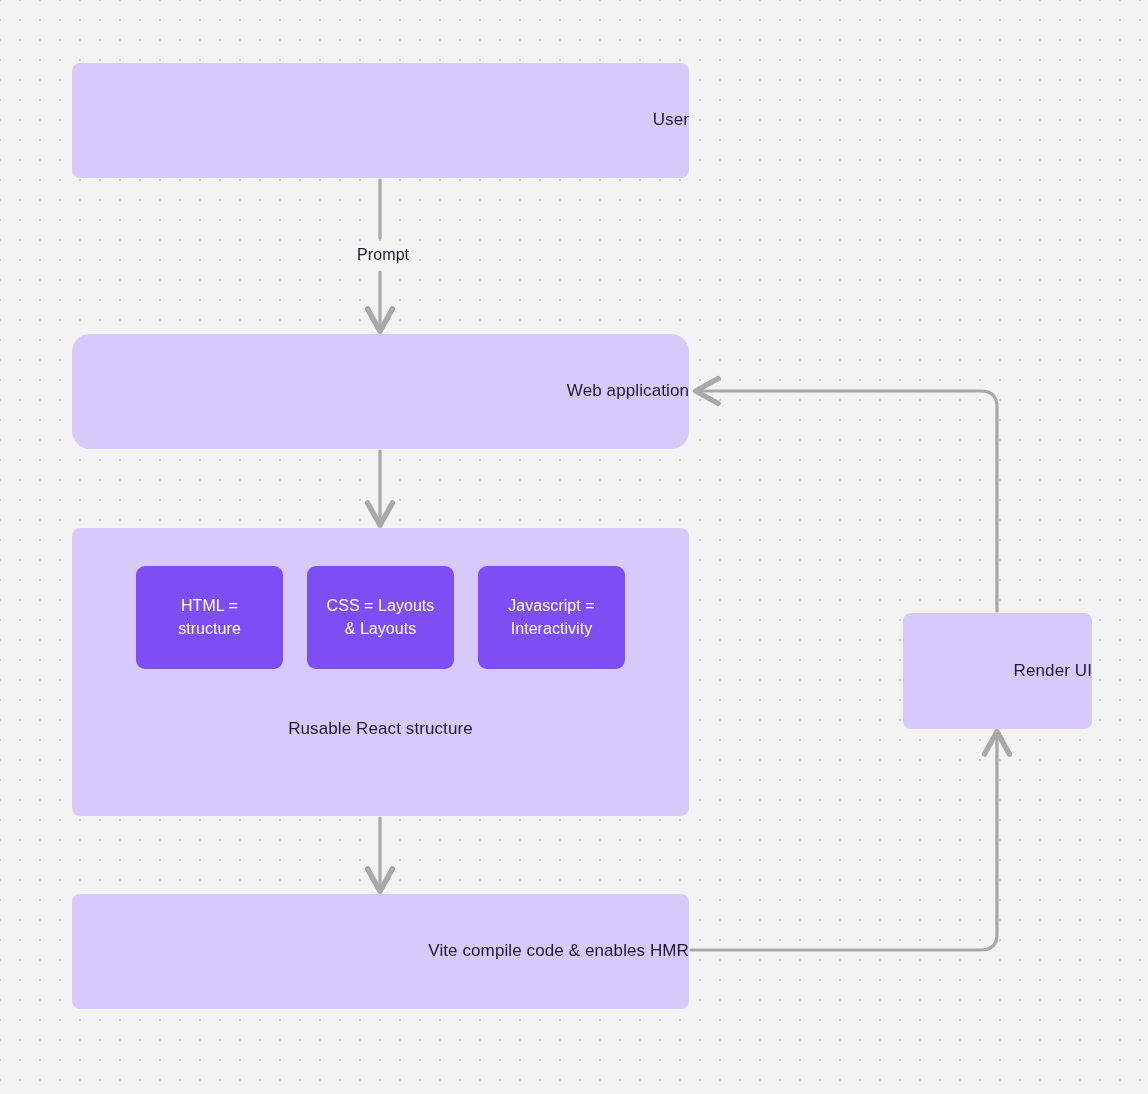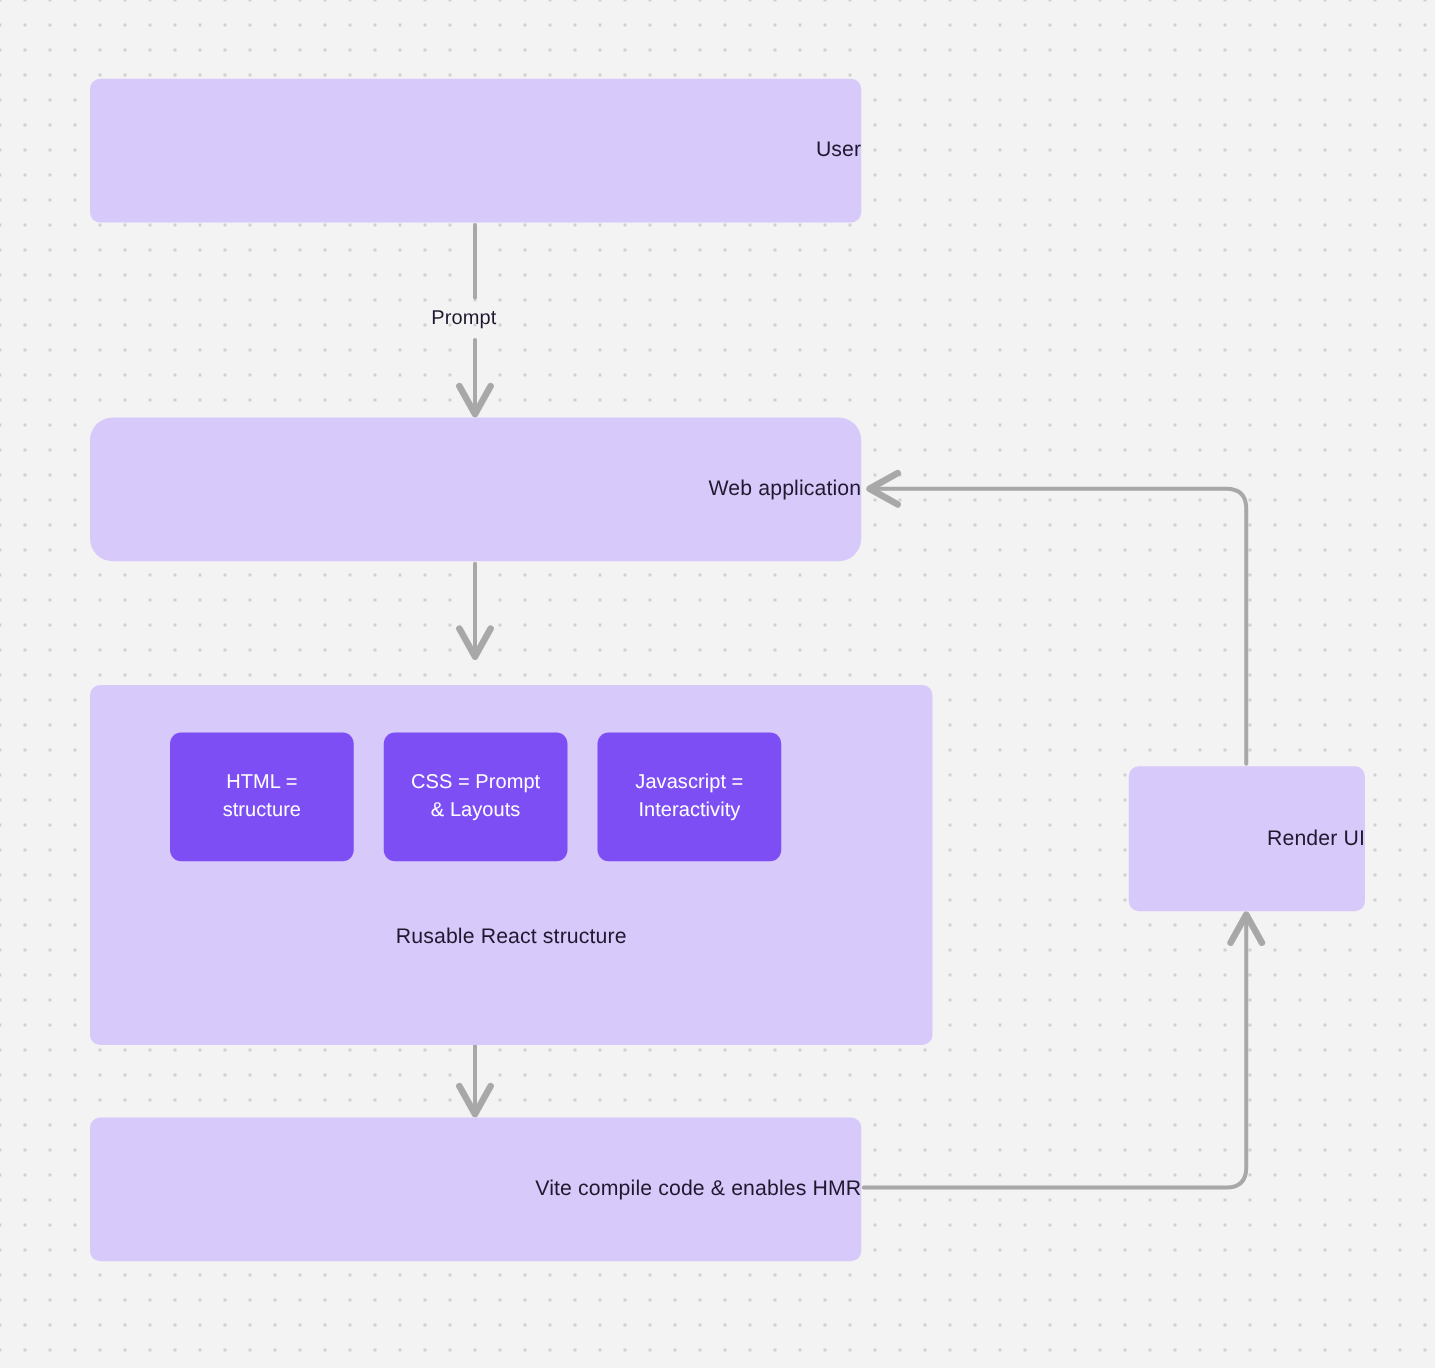--- a/index.html
+++ b/index.html
@@ -56,21 +56,21 @@
     color: #ffffff;
     font-size: 16px;
     line-height: 1.38;
     border-radius: 9px;
     letter-spacing: 0.05px;
   }
 
   
   #node-user            { left: 72px;  top: 63px;  width: 617px; height: 115px; }
   #node-web-application { left: 72px;  top: 334px; width: 617px; height: 115px; border-radius: 18px; }
-  #node-components      { left: 72px;  top: 548px; width: 674px; height: 288px;
+  #node-components      { left: 72px;  top: 528px; width: 617px; height: 288px;
                           display: block; }
   #node-vite            { left: 72px;  top: 894px; width: 617px; height: 115px; }
   #node-render-ui       { left: 903px; top: 613px; width: 189px; height: 116px; }
 
   
   .inner-row {
     position: absolute;
     left: 64px;
     top: 38px;
     display: flex;
@@ -96,20 +96,21 @@
   }
 
   
   .edge-label {
     position: absolute;
     font-size: 16px;
     color: #20182e;
     background: transparent;
     white-space: nowrap;
     letter-spacing: 0.1px;
+    margin-left: 12px;
   }
   #label-prompt { left: 345px; top: 246px; }
 </style>
 </head>
 <body>
 
 <div id="canvas">
 
   <svg id="edges" viewBox="0 0 1148 1094" width="1148" height="1094" xmlns="http://www.w3.org/2000/svg">
     <defs>
@@ -148,21 +149,21 @@
 
       <div class="node-inner">
         <div>
           <span>HTML =</span><br>
           <span>structure</span>
         </div>
       </div>
 
       <div class="node-inner">
         <div>
-          <span>CSS = Prompt</span><br>
+          <span>CSS = Layouts</span><br>
           <span>&amp; Layouts</span>
         </div>
       </div>
 
       <div class="node-inner">
         <div>
           <span>Javascript =</span><br>
           <span>Interactivity</span>
         </div>
       </div>

